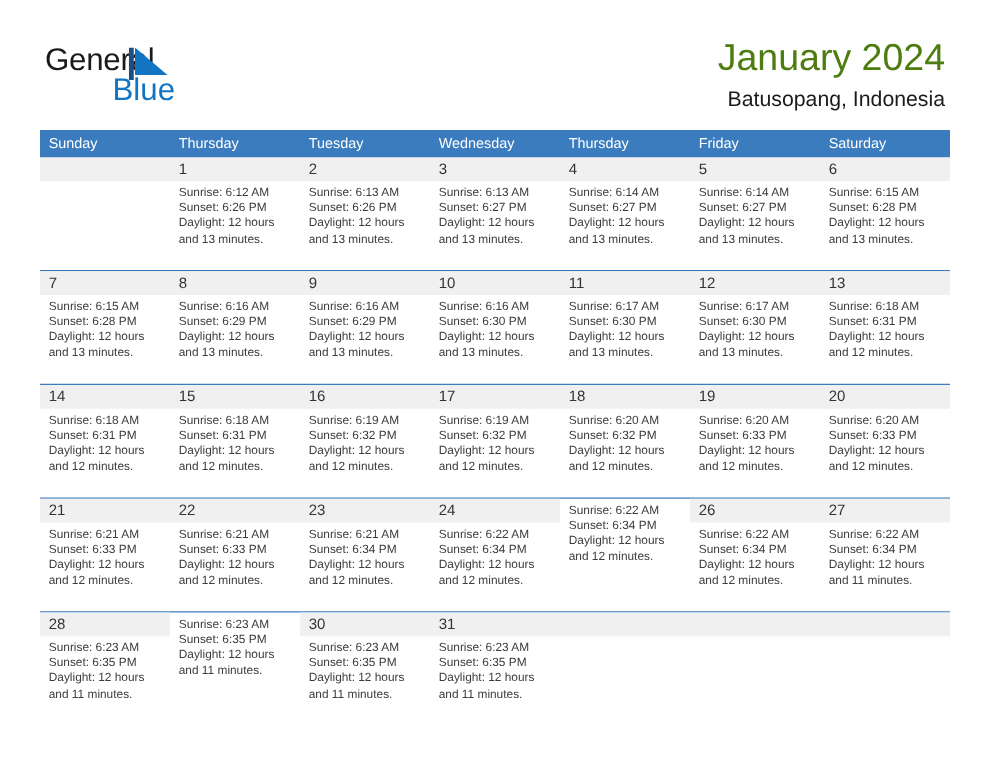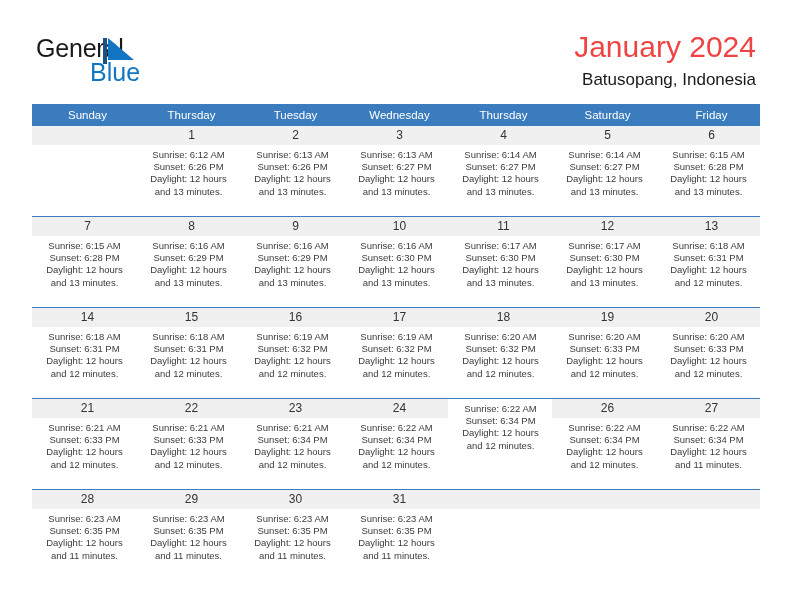--- a/index.html
+++ b/index.html
@@ -63,41 +63,40 @@
 
   .title-block {
     position: absolute;
     right: 36px;
     top: 28px;
     text-align: right;
     width: 420px;
   }
   .cal-title {
     font-size: 30px;
-    color: #ef4444;
+    color: #4d7c0f;
     font-weight: 400;
     line-height: 38px;
     white-space: nowrap;
   }
   .cal-subtitle {
     font-size: 17px;
     color: #1a1a1a;
     font-weight: 400;
     line-height: 22px;
     margin-top: 3px;
     white-space: nowrap;
   }
 
   
   .calendar {
     position: absolute;
     left: 32px;
     top: 104px;
     width: 728px;
-    text-align: center;
   }
 
   .dow-row {
     display: flex;
     background: #3a7cbe;
     height: 22px;
   }
   .dow-cell {
     flex: 1 1 0;
     color: #ffffff;
@@ -169,22 +168,22 @@
 
   </div>
 
   <div class="calendar">
     <div class="dow-row" id="dow-row">
         <div class="dow-cell">Sunday</div>
         <div class="dow-cell">Thursday</div>
         <div class="dow-cell">Tuesday</div>
         <div class="dow-cell">Wednesday</div>
         <div class="dow-cell">Thursday</div>
+        <div class="dow-cell">Friday</div>
         <div class="dow-cell">Saturday</div>
-        <div class="dow-cell">Friday</div>
       </div>
     <div id="weeks-container">
         <div class="week">
           <div class="week-inner">
             <div class="day-cell empty">
               <div class="day-num"></div>
             </div>
             <div class="day-cell">
               <div class="day-num">1</div>
               <div class="day-info">
@@ -446,21 +445,20 @@
             <div class="day-cell">
               <div class="day-num">28</div>
               <div class="day-info">
                 <div>Sunrise: 6:23 AM</div>
                 <div>Sunset: 6:35 PM</div>
                 <div>Daylight: 12 hours</div>
                 <div>and 11 minutes.</div>
               </div>
             </div>
             <div class="day-cell">
-              <div class="day-num">29</div>
               <div class="day-info">
                 <div>Sunrise: 6:23 AM</div>
                 <div>Sunset: 6:35 PM</div>
                 <div>Daylight: 12 hours</div>
                 <div>and 11 minutes.</div>
               </div>
             </div>
             <div class="day-cell">
               <div class="day-num">30</div>
               <div class="day-info">

